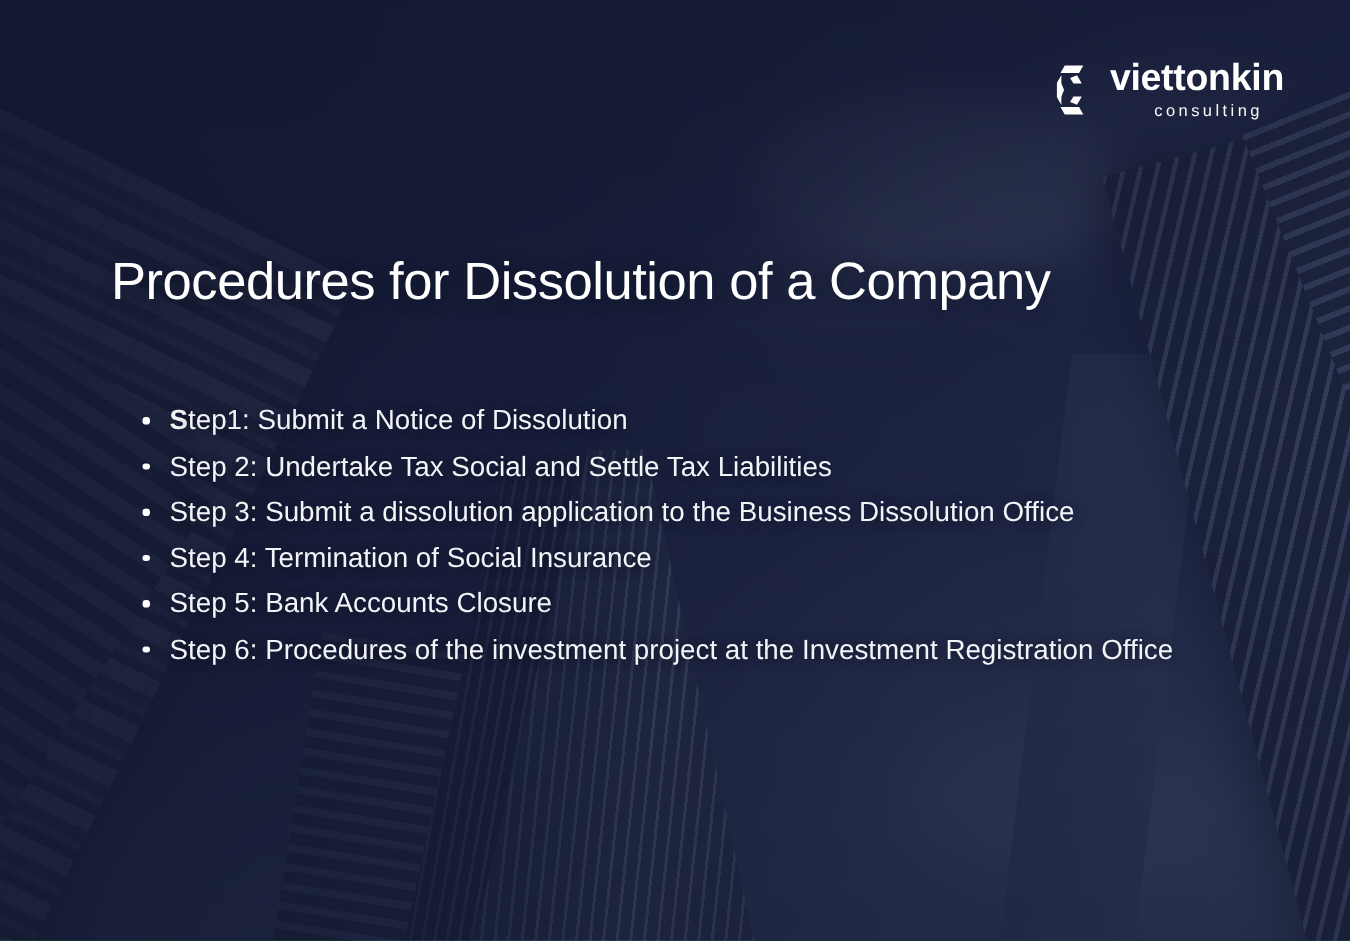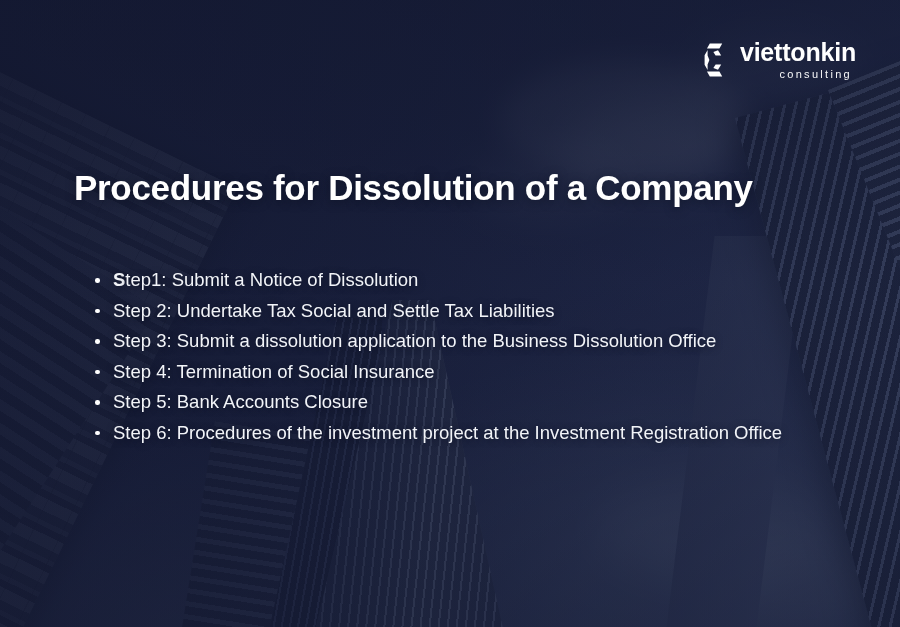--- a/index.html
+++ b/index.html
@@ -209,28 +209,28 @@
     display:flex; align-items:center; gap:9px;
   }
   .logo-mark { width:34px; height:36px; display:block; flex:none; }
   .logo-text { display:flex; flex-direction:column; align-items:flex-end; line-height:1; }
   .logo-word {
     color:#ffffff; font-size:25px; font-weight:bold;
     letter-spacing:-0.2px; line-height:1;
   }
   .logo-sub {
     color:#ffffff; font-size:11px; letter-spacing:2.3px;
-    margin-top:4px; margin-right:4px; line-height:1; opacity:.97;
+    margin-top:4px; margin-right:14px; line-height:1; opacity:.97;
   }
 
   
   .title {
     position:absolute; left:74px; top:168px;
     color:#ffffff;
-    font-size:35px; font-weight:bold;
+    font-size:35px; font-weight:normal;
     letter-spacing:-0.3px;
     white-space:nowrap;
     text-shadow:0 2px 10px rgba(10,14,30,0.55);
   }
 
   
   .steps {
     position:absolute; left:93px; top:246px;
     width:780px;
     list-style:none;

